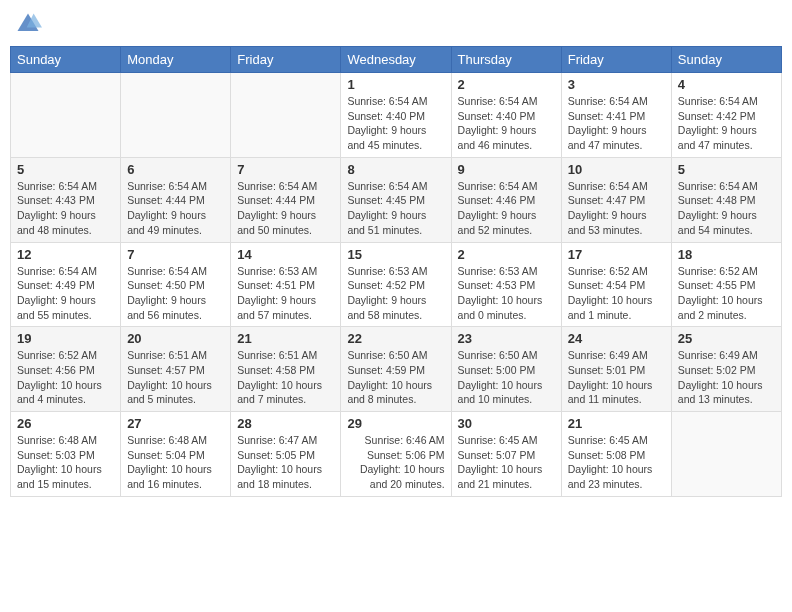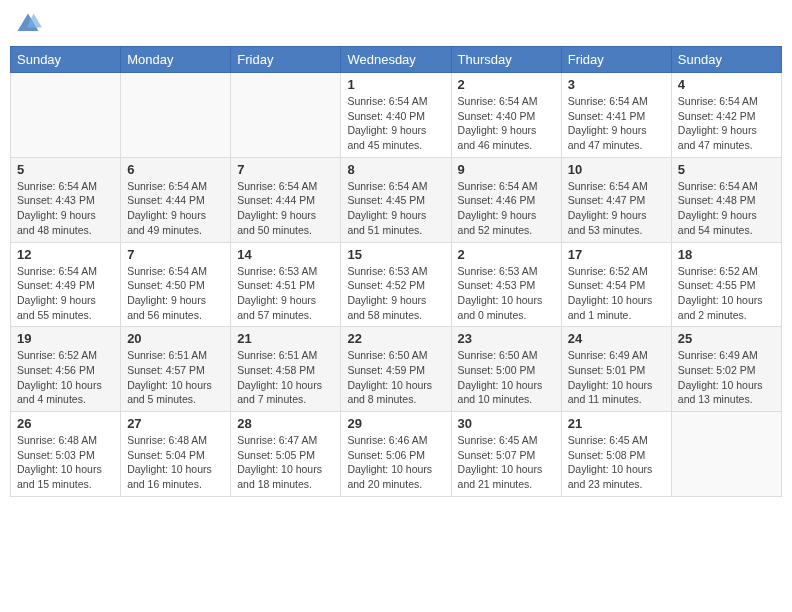--- a/index.html
+++ b/index.html
@@ -333,21 +333,21 @@
         </td>
         <td>
           <span class="day-number">28</span>
           <div class="day-info" style="white-space: pre-line;">Sunrise: 6:47 AM
 Sunset: 5:05 PM
 Daylight: 10 hours
 and 18 minutes.</div>
         </td>
         <td>
           <span class="day-number">29</span>
-          <div class="day-info" style="white-space: pre-line;">Sunrise: 6:46 AM
+          <div class="day-info" style="white-space: pre-line; text-align: right;">Sunrise: 6:46 AM
 Sunset: 5:06 PM
 Daylight: 10 hours
 and 20 minutes.</div>
         </td>
         <td>
           <span class="day-number">30</span>
           <div class="day-info" style="white-space: pre-line;">Sunrise: 6:45 AM
 Sunset: 5:07 PM
 Daylight: 10 hours
 and 21 minutes.</div>

